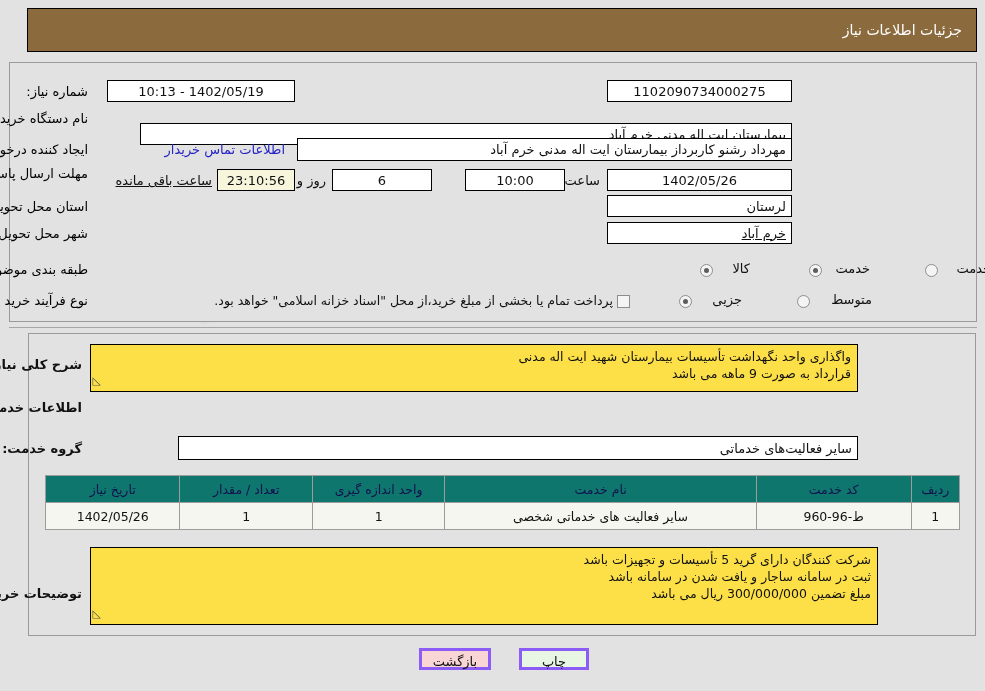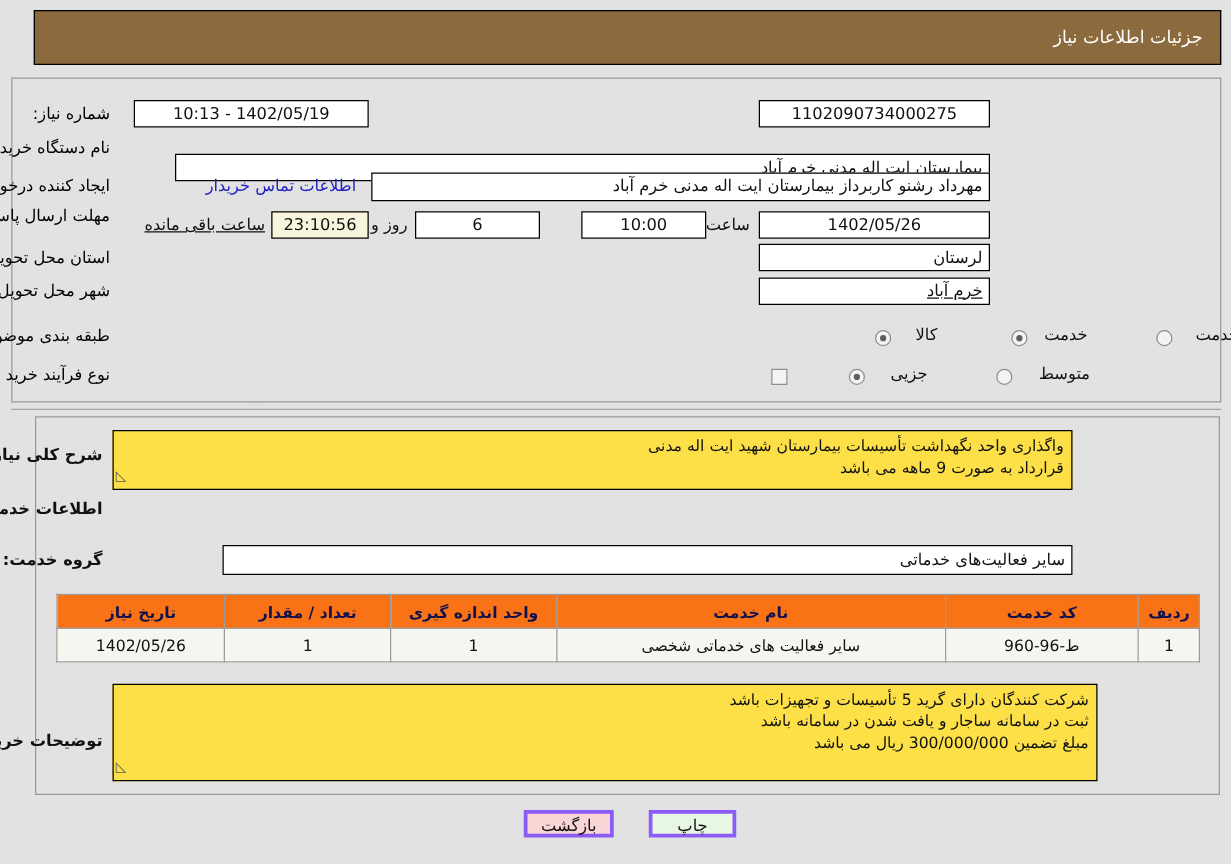--- a/index.html
+++ b/index.html
@@ -174,22 +174,22 @@
   }
   .tbl th, .tbl td {
     border: 1px solid #9c9c9c;
     font-size: 12.5px;
     height: 26px;
     padding: 0 4px;
     text-align: center;
     color: #1a1a55;
   }
   .tbl th {
-    background: #f97316;
-    font-weight: bold;
+    background: #0f766e;
+    font-weight: normal;
     color: #11114d;
     margin-top: 36px;
   }
   .tbl td {
     background: #f6f6f0;
     color: #111;
     font-weight: normal;
   }
   
   .btn {
@@ -266,20 +266,21 @@
   <div class="plain" style="right:115px; top:261px;">خدمت</div>
   <span class="radio" style="right:47px; top:264px;"></span>
   <div class="plain" style="right:-28px; top:261px;">کالا/خدمت</div>
 
   <div class="lbl" style="right:897px; top:293px;">نوع فرآیند خرید :</div>
   <span class="radio on" style="right:293px; top:295px;"></span>
   <div class="plain" style="right:243px; top:292px;margin-left:18px;">جزیی</div>
   <span class="radio" style="right:175px; top:295px;"></span>
   <div class="plain" style="right:113px; top:292px;">متوسط</div>
   <span class="checkbox" style="right:355px; top:295px;"></span>
+  <div class="plain" style="right:372px; top:293px; font-size:12.5px;">پرداخت تمام یا بخشی از مبلغ خرید،از محل "اسناد خزانه اسلامی" خواهد بود.</div>
 
   <div class="hr-line" style="top:327px;"></div>
 
   <div class="panel" id="panel-mid"></div>
 
   <div class="sec-head" style="right:903px; top:357px;">شرح کلی نیاز:</div>
   <div class="ta" style="right:127px; top:344px; width:768px; height:48px;">واگذاری واحد نگهداشت تأسیسات بیمارستان شهید ایت اله مدنی
 قرارداد به صورت 9 ماهه می باشد</div>
   <div class="ta-grip" style="right:884px; top:375px;">◺</div>
 

